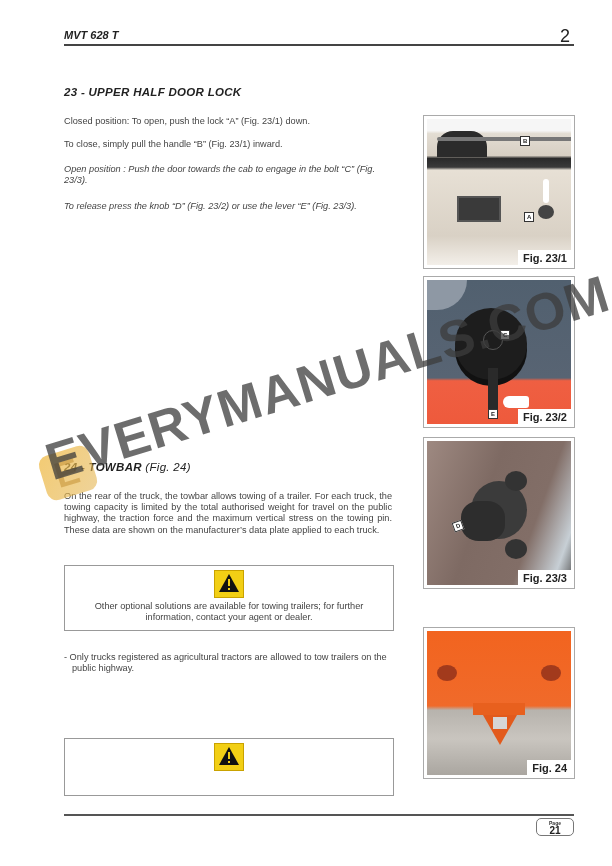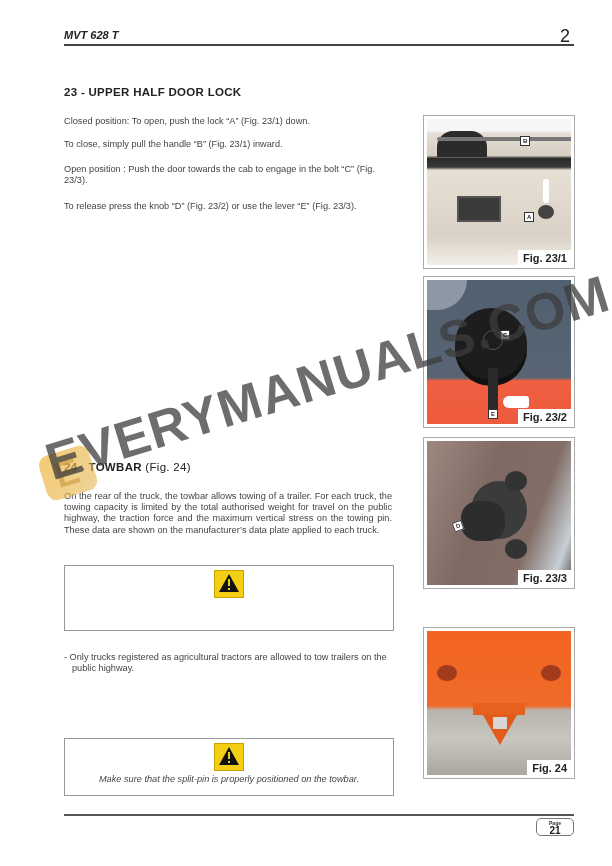--- a/index.html
+++ b/index.html
@@ -5,21 +5,21 @@
   html, body { margin: 0; padding: 0; background: #ffffff; }
   body { width: 612px; height: 866px; position: relative; overflow: hidden;
          font-family: "Liberation Sans", sans-serif; color: #333; }
   .abs { position: absolute; }
 
   
   .hdr-title { left: 64px; top: 29px; font-size: 11px; font-weight: bold; font-style: italic; color: #222; }
   .hdr-chapter { left: 560px; top: 26px; font-size: 18px; color: #222; }
   .hdr-rule { left: 64px; top: 44px; width: 510px; height: 2px; background: #444; }
 
-  .sec-title { font-size: 11.5px; font-weight: bold; color: #222; letter-spacing: 0.3px; }
+  .sec-title { font-size: 11.5px; font-weight: bold; font-style: italic; color: #222; letter-spacing: 0.3px; }
   .sec-title .fig { font-weight: normal; }
   .para { font-size: 9.2px; line-height: 11.2px; color: #444; }
   .just { text-align: justify; }
 
   
   .fig-box { border: 1px solid #aaa; background: #fff; overflow: hidden; }
   .fig-inner { position: absolute; left: 3px; top: 3px; right: 3px; bottom: 3px; overflow: hidden; }
   .fig-label { position: absolute; right: 3px; bottom: 3px; background: #fff; font-weight: bold;
                font-size: 11px; padding: 2px 4px 1px 5px; color: #222; }
   .callout { position: absolute; background: #fff; border: 1px solid #333; font-size: 6px; font-weight: bold;
@@ -50,22 +50,22 @@
 </head>
 <body>
 
 <div class="abs hdr-title">MVT 628 T</div>
 <div class="abs hdr-chapter">2</div>
 <div class="abs hdr-rule"></div>
 
 <div class="abs sec-title" style="left:64px; top:86px;">23 - UPPER HALF DOOR LOCK</div>
 <div class="abs para" style="left:64px; top:116px; width:335px;">Closed position: To open, push the lock “A” (Fig. 23/1) down.</div>
 <div class="abs para" style="left:64px; top:139px; width:335px;">To close, simply pull the handle “B” (Fig. 23/1) inward.</div>
-<div class="abs para" style="left:64px; top:164px; width:330px;">Open position : Push the door towards the cab to engage in the bolt “C” (Fig. 23/3).</div>
-<div class="abs para" style="left:64px; top:201px; width:340px;">To release press the knob “D” (Fig. 23/2) or use the lever “E” (Fig. 23/3).</div>
+<div class="abs para" style="left:64px; top:164px; width:330px;font-style:italic;">Open position : Push the door towards the cab to engage in the bolt “C” (Fig. 23/3).</div>
+<div class="abs para" style="left:64px; top:201px; width:340px;font-style:italic;">To release press the knob “D” (Fig. 23/2) or use the lever “E” (Fig. 23/3).</div>
 
 <div class="abs fig-box" style="left:423px; top:115px; width:150px; height:152px;">
   <div class="fig-inner" style="background: linear-gradient(180deg, #f6f6f6 0%, #f6f6f6 8%, #e3ddd3 10%, #d7cfc3 25%, #2a2a2a 27%, #3a3a3a 33%, #e7e0d5 35%, #d9d1c5 80%, #f3efe9 100%);">
     <div style="position:absolute; left:10px; top:12px; width:50px; height:26px; background:#2b2b2b; border-radius:16px 16px 0 0;"></div>
     <div style="position:absolute; left:10px; top:18px; width:140px; height:4px; background:#777; border-radius:2px;"></div>
     <div style="position:absolute; left:30px; top:77px; width:40px; height:22px; background:#3a3a3a; border:2px solid #555;"></div>
     <div style="position:absolute; left:111px; top:86px; width:16px; height:14px; background:#444; border-radius:50%;"></div>
     <div style="position:absolute; left:116px; top:60px; width:6px; height:24px; background:#fff; border-radius:3px;"></div>
   </div>
   <div class="callout" style="left:96px; top:20px;">B</div>
@@ -115,35 +115,35 @@
 <div class="abs para just" style="left:64px; top:491px; width:328px;">On the rear of the truck, the towbar allows towing of a trailer. For each truck, the towing capacity is limited by the total authorised weight for travel on the public highway, the traction force and the maximum vertical stress on the towing pin. These data are shown on the manufacturer’s data plate applied to each truck.</div>
 
 <div class="abs warn" style="left:64px; top:565px; width:328px; height:64px;">
   <div class="warn-icon">
     <svg width="22" height="20" viewBox="0 0 22 20">
         <path d="M11 1 L21 19 L1 19 Z" fill="#111"></path>
         <rect x="10" y="6" width="2" height="7" fill="#f2cf15"></rect>
         <rect x="10" y="15" width="2" height="2" fill="#f2cf15"></rect>
       </svg>
   </div>
+  <div class="warn-text" style="padding:0 8px;">Other optional solutions are available for towing trailers; for further information, contact your agent or dealer.</div>
 </div>
 
 <div class="abs para" style="left:64px; top:652px; width:330px;">
   <div style="padding-left:8px; text-indent:-8px;">- Only trucks registered as agricultural tractors are allowed to tow trailers on the public highway.</div>
 </div>
 
 <div class="abs warn" style="left:64px; top:738px; width:328px; height:56px;">
   <div class="warn-icon">
     <svg width="22" height="20" viewBox="0 0 22 20">
         <path d="M11 1 L21 19 L1 19 Z" fill="#111"></path>
         <rect x="10" y="6" width="2" height="7" fill="#f2cf15"></rect>
         <rect x="10" y="15" width="2" height="2" fill="#f2cf15"></rect>
       </svg>
   </div>
-  <div class="warn-text" style="font-style:italic;">Make sure that the split-pin is properly positioned on the towbar.</div>
 </div>
 
 <div class="abs wm-logo">
   <span>E</span>
 </div>
 <div class="abs wm">EVERYMANUALS.COM</div>
 
 <div class="abs foot-rule"></div>
 <div class="abs page-badge">
   <span class="small">Page</span>

